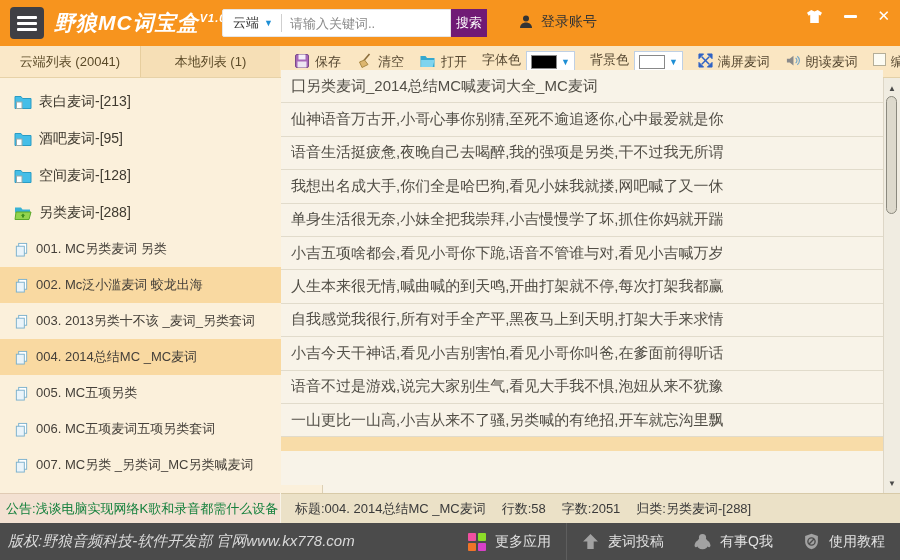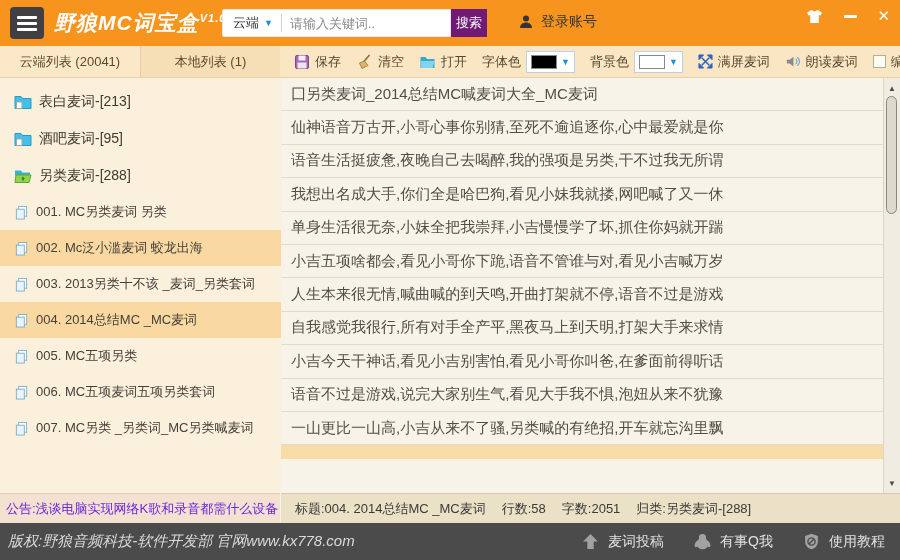--- a/index.html
+++ b/index.html
@@ -28,40 +28,40 @@
   .minimize-bar { width:13px; height:3px; background:#fff; border-radius:1px; }
   .close-x { color:#fff; font-size:15px; font-weight:bold; }
 
   
   .tabs { position:absolute; left:0; top:46px; width:280px; height:32px; display:flex; background:#F6DFB6; border-bottom:1px solid #E7D2A8; }
   .tab { width:162px; display:flex; align-items:center; justify-content:center; font-size:13px; color:#5B4A28; cursor:pointer; }
   .tab.active { background:#FAE8C8; }
   .tab + .tab { border-left:1px solid #E7CE9E; }
   .toolbar { position:absolute; left:280px; top:46px; width:620px; height:32px; background:#FAE6C2; border-bottom:1px solid #E3D0A8;
              display:flex; align-items:center; padding-left:14px; gap:15px; }
-  .tool { display:flex; align-items:center; gap:5px; font-size:13px; color:#564832; cursor:pointer; white-space:nowrap; }
+  .tool { display:flex; align-items:flex-start; gap:5px; font-size:13px; color:#564832; cursor:pointer; white-space:nowrap; }
   .tool-label { font-size:13px; color:#564832; }
   .swatch-box { display:flex; align-items:center; gap:4px; background:#fff; border:1px solid #BFD0E4; padding:2px 4px; height:22px; cursor:pointer; }
   .swatch { width:26px; height:14px; border:1px solid #888; }
   .swatch-arrow { color:#1E8FD5; font-size:9px; }
   .checkbox { width:13px; height:13px; background:#FCFBF2; border:1px solid #B4AE98; display:inline-block; }
 
   
   .sidebar { position:absolute; left:0; top:78px; width:323px; height:415px; background:#FBF0DB; border-right:1px solid #DCCFB4; overflow:hidden; }
   .side-scroll-thumb { position:absolute; right:6px; top:6px; width:7px; height:20px; background:#EFE6CC; border:1px solid #C9BFA2; border-radius:4px; }
   .side-item { display:flex; align-items:center; gap:7px; padding-left:14px; cursor:pointer; }
   .folder-item { height:37px; font-size:14px; color:#3E392F; }
   .file-item { height:36px; font-size:13px; color:#45403A; }
   .file-item.highlight { background:#F9D9A1; }
   .side-label { white-space:nowrap; overflow:hidden; }
   .announcement { position:absolute; left:0; top:493px; width:280px; height:30px; background:#F3E1D2; border-top:1px solid #E0CBB4;
-                  display:flex; align-items:center; padding-left:6px; font-size:13px; color:#6d28d9; white-space:nowrap; }
-
-  
-  .content { position:absolute; left:281px; top:78px; width:602px; height:415px; background:#F8F3E8; overflow:hidden; }
+                  display:flex; align-items:center; padding-left:6px; font-size:13px; color:#15803d; white-space:nowrap; }
+
+  
+  .content { position:absolute; left:281px; top:70px; width:602px; height:415px; background:#F8F3E8; overflow:hidden; }
   .lyric-row { height:33.4px; display:flex; align-items:center; padding-left:10px; border-bottom:1px solid #E1DBCB;
                font-size:15px; color:#514E46; white-space:nowrap; }
   .lyric-row.partial { height:14px; background:#F8DCA8; border-bottom:none; }
   .scrollbar { position:absolute; left:883px; top:78px; width:17px; height:415px; background:#F0ECE1; border-left:1px solid #DDD6C6; }
   .scroll-arrow { position:absolute; left:0; width:16px; height:16px; display:flex; align-items:center; justify-content:center;
                   font-size:8px; color:#4a4a4a; cursor:pointer; }
   .scroll-up { top:2px; } .scroll-down { bottom:2px; }
   .scroll-thumb { position:absolute; left:2px; top:18px; width:11px; height:118px; background:#DDD9CC; border:1px solid #8B897E; border-radius:6px; cursor:grab; }
 
   
@@ -225,20 +225,29 @@
             <svg width="18" height="15" viewBox="0 0 18 15">
               <path d="M1 2.5 h6 l1.5 2 H17 v10 H1 z" fill="#45BEE8" stroke="#2A9CC4"></path>
               <rect x="2.5" y="8" width="5.5" height="6.5" fill="#fff" stroke="#9AA"></rect>
             </svg>
           </span>
           <span class="side-label">酒吧麦词-[95]</span>
         </div>
         <div class="side-item folder-item">
           <span>
             <svg width="18" height="15" viewBox="0 0 18 15">
+              <path d="M1 2.5 h6 l1.5 2 H17 v10 H1 z" fill="#45BEE8" stroke="#2A9CC4"></path>
+              <rect x="2.5" y="8" width="5.5" height="6.5" fill="#fff" stroke="#9AA"></rect>
+            </svg>
+          </span>
+          <span class="side-label">空间麦词-[128]</span>
+        </div>
+        <div class="side-item folder-item">
+          <span>
+            <svg width="18" height="15" viewBox="0 0 18 15">
               <path d="M1 2.5 h6 l1.5 2 H16 v3 H1 z" fill="#38B2D4"></path>
               <path d="M2 7 H17 l-2 7.5 H1 z" fill="#93D44E" stroke="#5AA82A"></path>
               <path d="M6.8 10.8 l2.2-2.4 2.2 2.4 h-1.2 v1.8 h-2 v-1.8 z" fill="#3E8E1E"></path>
             </svg>
           </span>
           <span class="side-label">另类麦词-[288]</span>
         </div>
       </div>
     <div>
         <div class="side-item file-item">
@@ -309,21 +318,21 @@
   </div>
   <div class="announcement">公告:浅谈电脑实现网络K歌和录音都需什么设备</div>
 
   <div class="content">
       <div class="lyric-row">囗另类麦词_2014总结MC喊麦词大全_MC麦词</div>
       <div class="lyric-row">仙神语音万古开,小哥心事你别猜,至死不逾追逐你,心中最爱就是你</div>
       <div class="lyric-row">语音生活挺疲惫,夜晚自己去喝醉,我的强项是另类,干不过我无所谓</div>
       <div class="lyric-row">我想出名成大手,你们全是哈巴狗,看见小妹我就搂,网吧喊了又一休</div>
       <div class="lyric-row">单身生活很无奈,小妹全把我崇拜,小吉慢慢学了坏,抓住你妈就开踹</div>
       <div class="lyric-row">小吉五项啥都会,看见小哥你下跪,语音不管谁与对,看见小吉喊万岁</div>
-      <div class="lyric-row">人生本来很无情,喊曲喊的到天鸣,开曲打架就不停,语音不过是游戏</div>
+      <div class="lyric-row">人生本来很无情,喊曲喊的到天鸣,开曲打架就不停,每次打架我都赢</div>
       <div class="lyric-row">自我感觉我很行,所有对手全产平,黑夜马上到天明,打架大手来求情</div>
       <div class="lyric-row">小吉今天干神话,看见小吉别害怕,看见小哥你叫爸,在爹面前得听话</div>
       <div class="lyric-row">语音不过是游戏,说完大家别生气,看见大手我不惧,泡妞从来不犹豫</div>
       <div class="lyric-row">一山更比一山高,小吉从来不了骚,另类喊的有绝招,开车就忘沟里飘</div>
       <div class="lyric-row partial"></div>
     </div>
 
   <div class="scrollbar">
     <div class="scroll-arrow scroll-up">▲</div>
     <div class="scroll-thumb"></div>
@@ -333,20 +342,29 @@
   <div class="statusbar">
     <span>标题:004. 2014总结MC _MC麦词</span>
     <span>行数:58</span>
     <span>字数:2051</span>
     <span>归类:另类麦词-[288]</span>
   </div>
 
   <div class="footer">
     <div class="copyright">版权:野狼音频科技-软件开发部  官网www.kx778.com</div>
     <div class="footer-buttons">
+      <div class="footer-btn sep">
+        <span class="grid-icon">
+          <i style="background:#F04FA0"></i>
+            <i style="background:#8CDC28"></i>
+            <i style="background:#F07428"></i>
+            <i style="background:#D840C8"></i>
+        </span>
+        <span class="fb-label">更多应用</span>
+      </div>
       <div class="footer-btn">
         <span>
           <svg width="17" height="17" viewBox="0 0 16 16">
               <path d="M8 1 L15 8 H11 V15 H5 V8 H1 Z" fill="#A2A2A2"></path>
             </svg>
         </span>
         <span class="fb-label">麦词投稿</span>
       </div>
       <div class="footer-btn">
         <span>

